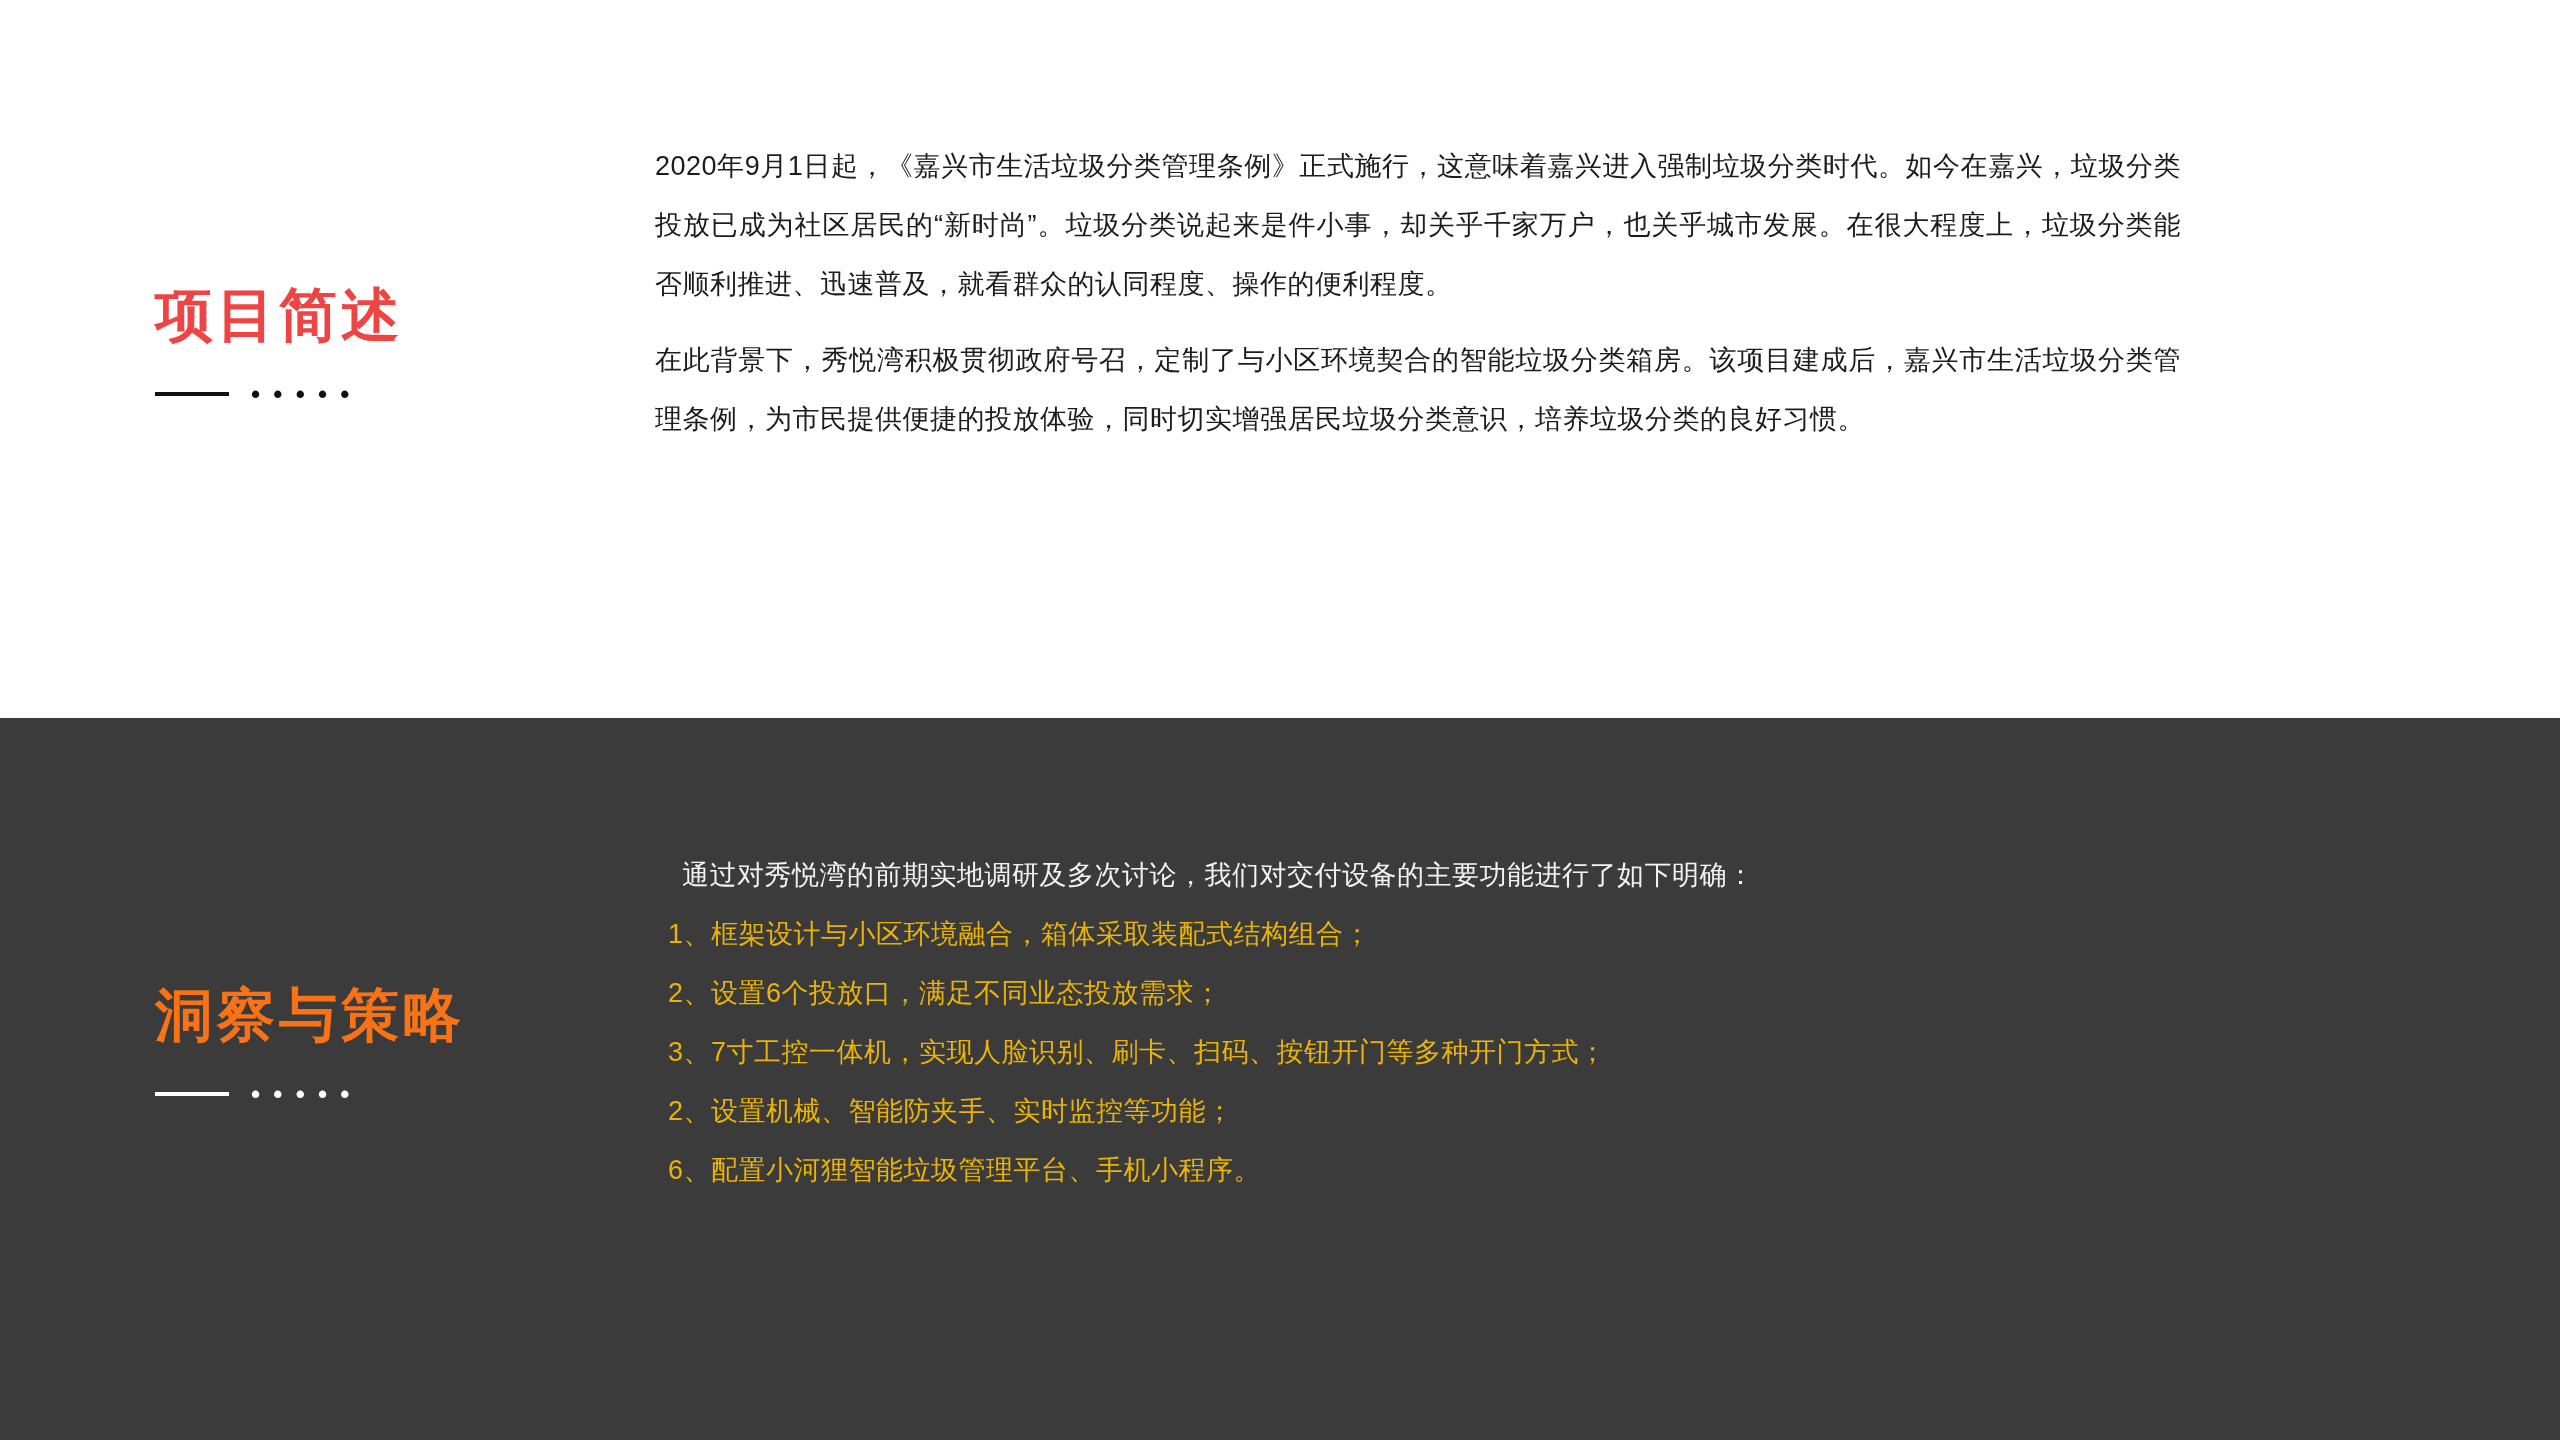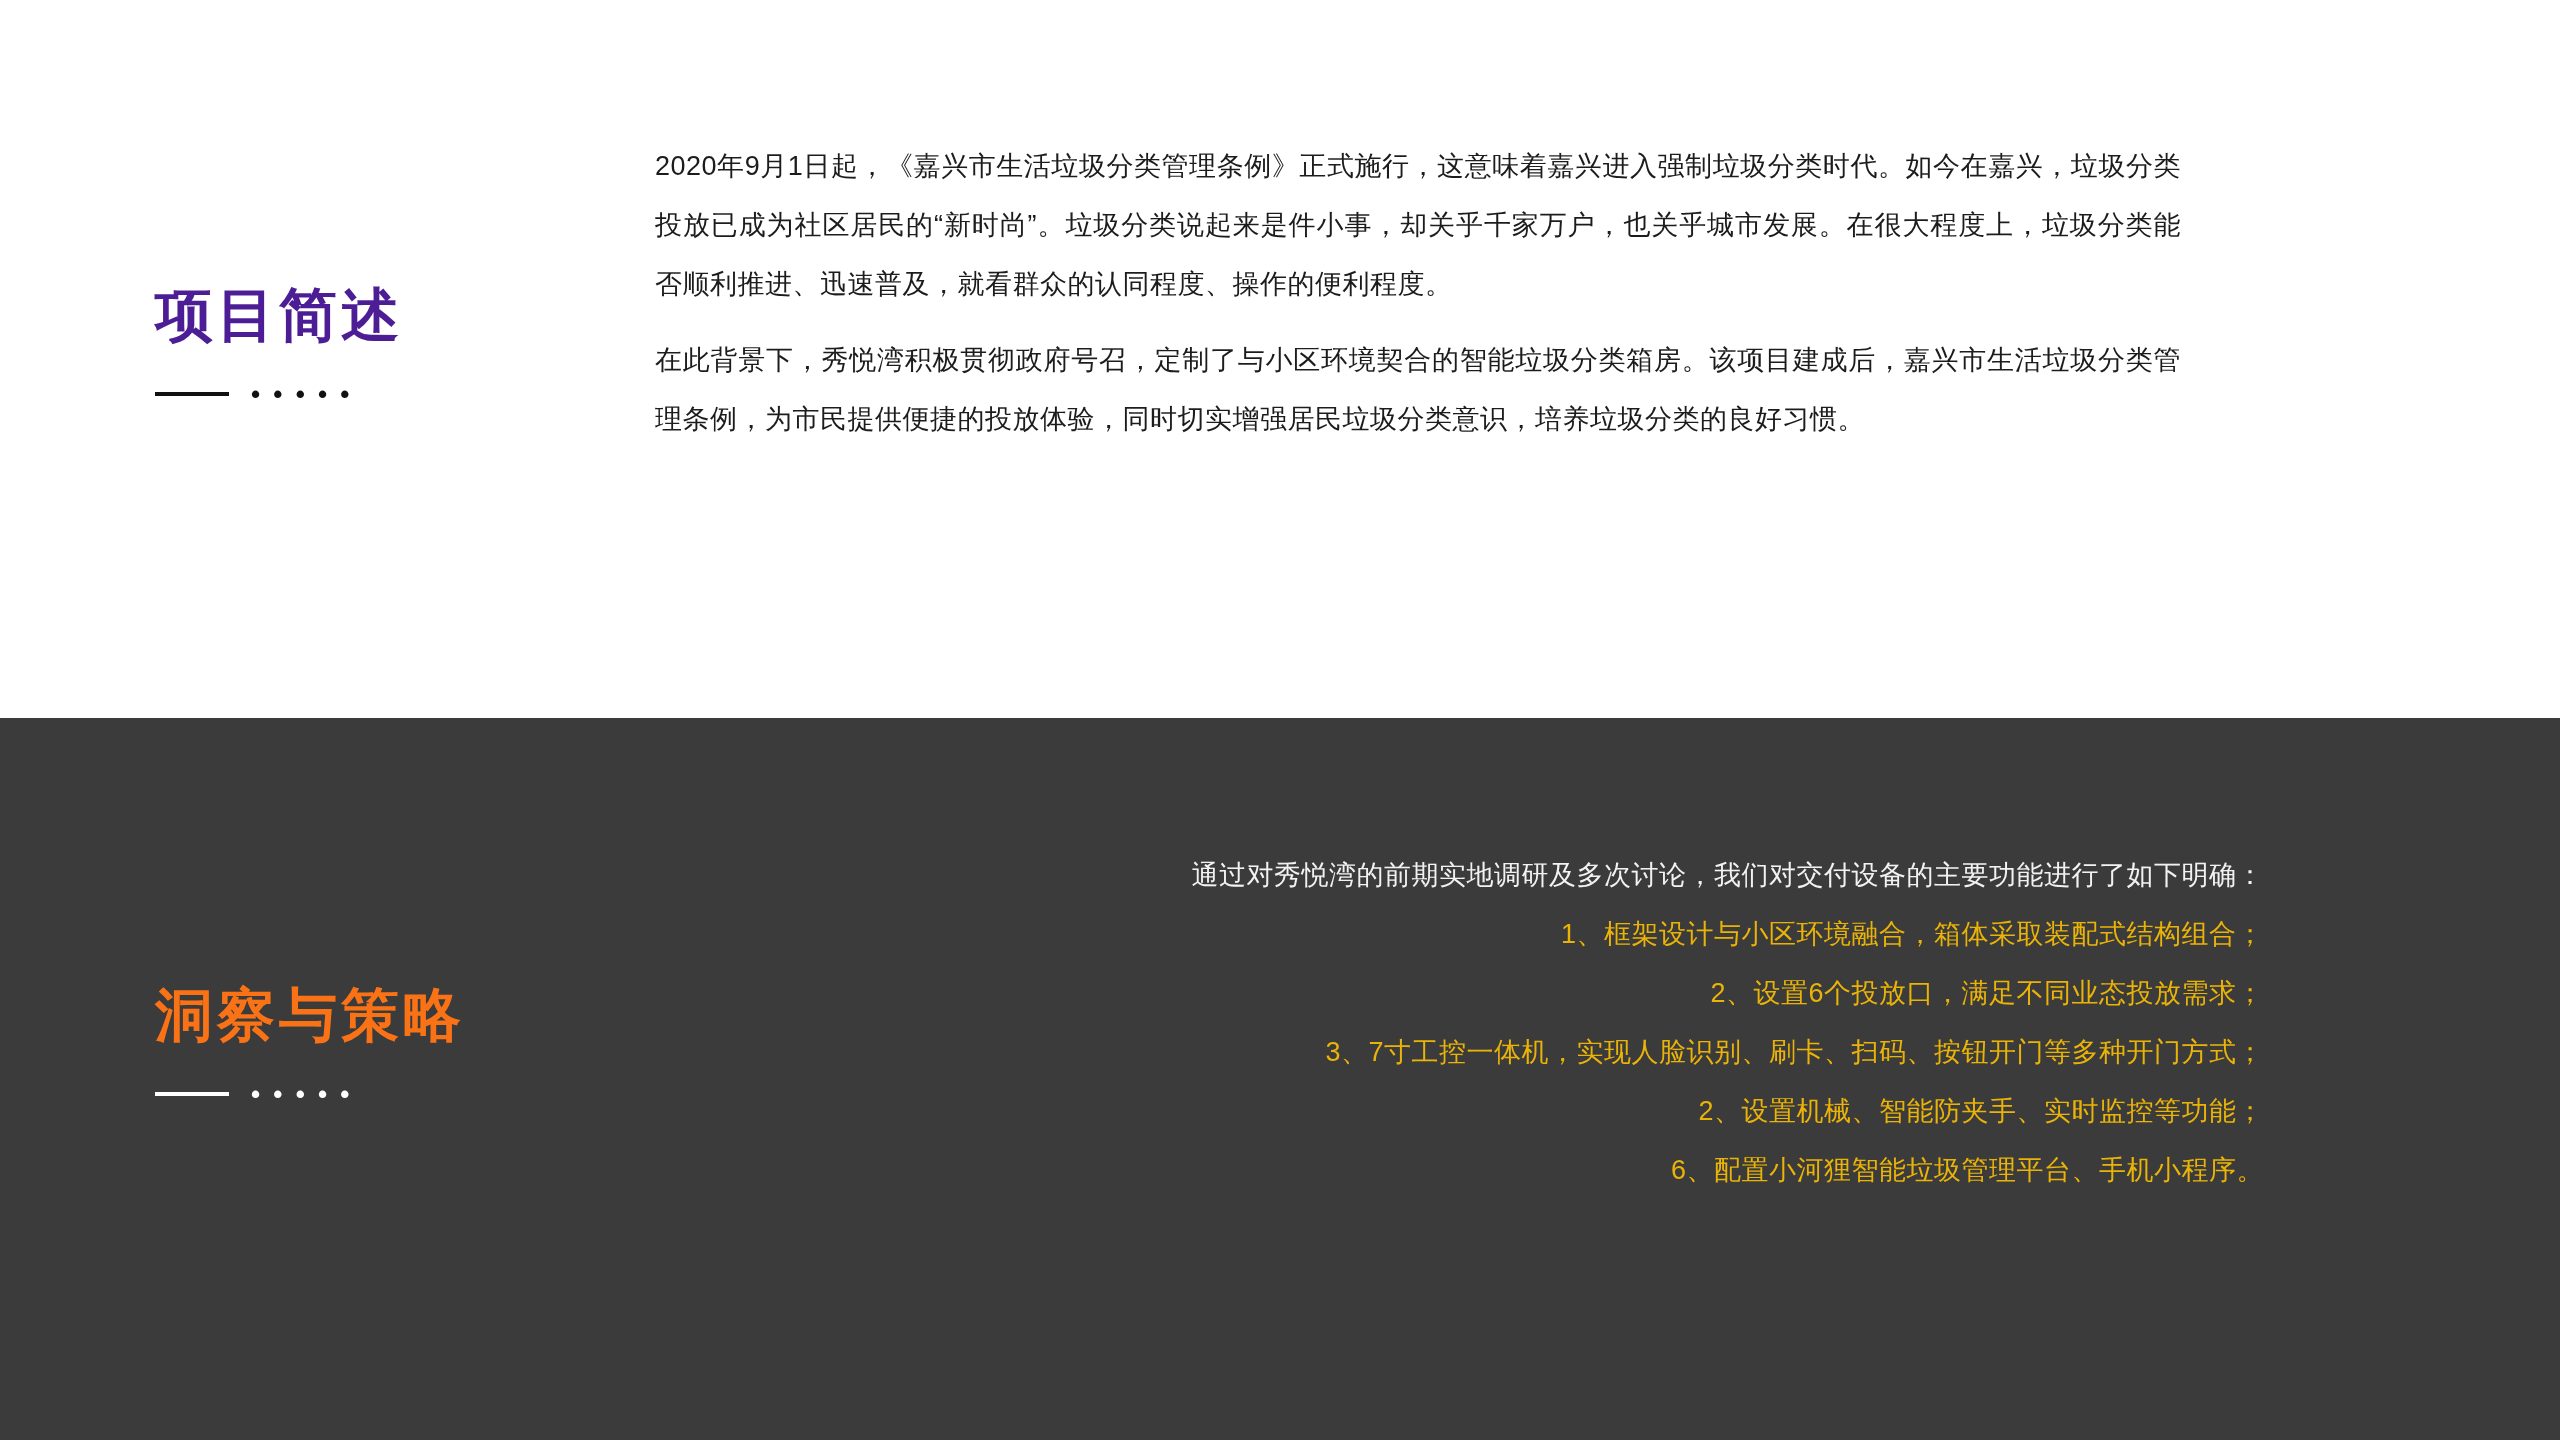--- a/index.html
+++ b/index.html
@@ -43,21 +43,21 @@
   .heading-block {
     position: absolute;
   }
   .heading-title {
     font-size: 58px;
     font-weight: 700;
     letter-spacing: 4px;
     line-height: 1.2;
     white-space: nowrap;
   }
-  .heading-light .heading-title { color: #4c1d95; }
+  .heading-light .heading-title { color: #ef4444; }
   .heading-dark  .heading-title { color: #f97316; }
 
   .heading-rule {
     display: flex;
     align-items: center;
     margin-top: 38px;
     height: 12px;
   }
   .rule-bar {
     width: 74px;
@@ -131,21 +131,21 @@
   <div class="section-dark">
 
     <div class="heading-block heading-dark" style="left:155px; top:262px;">
       <div class="heading-title">洞察与策略</div>
       <div class="heading-rule">
         <span class="rule-bar"></span>
         <span class="rule-dots">• • • • •</span>
       </div>
     </div>
 
-    <div class="body-col" style="left:624px; top:128px; width:1640px;text-align:right;">
+    <div class="body-col" style="left:668px; top:128px; width:1640px;">
       <p class="list-intro">通过对秀悦湾的前期实地调研及多次讨论，我们对交付设备的主要功能进行了如下明确：</p>
       <p class="list-item">1、框架设计与小区环境融合，箱体采取装配式结构组合；</p>
       <p class="list-item">2、设置6个投放口，满足不同业态投放需求；</p>
       <p class="list-item">3、7寸工控一体机，实现人脸识别、刷卡、扫码、按钮开门等多种开门方式；</p>
       <p class="list-item">2、设置机械、智能防夹手、实时监控等功能；</p>
       <p class="list-item">6、配置小河狸智能垃圾管理平台、手机小程序。</p>
     </div>
 
   </div>
 

